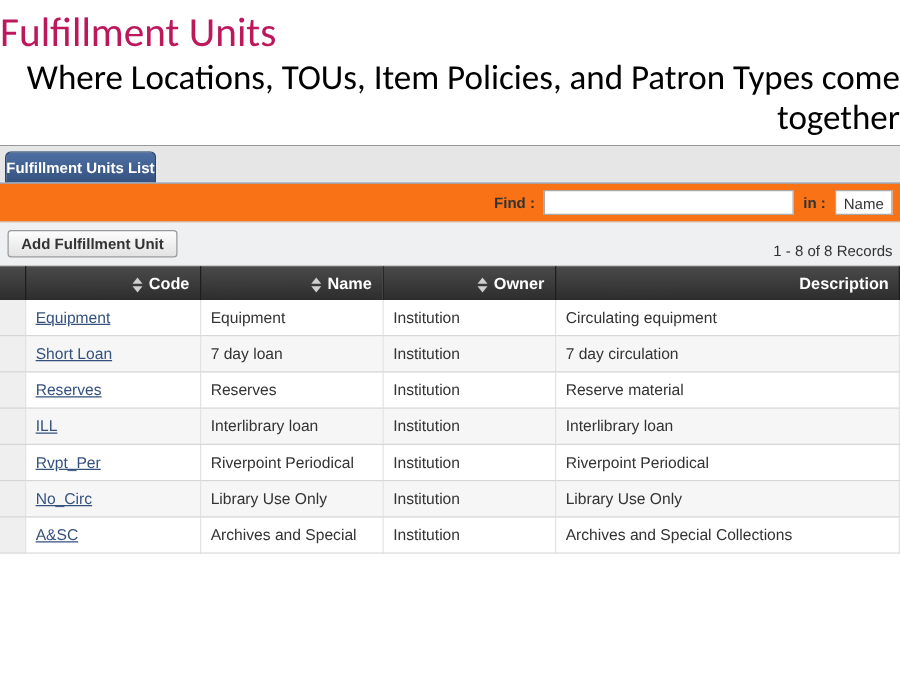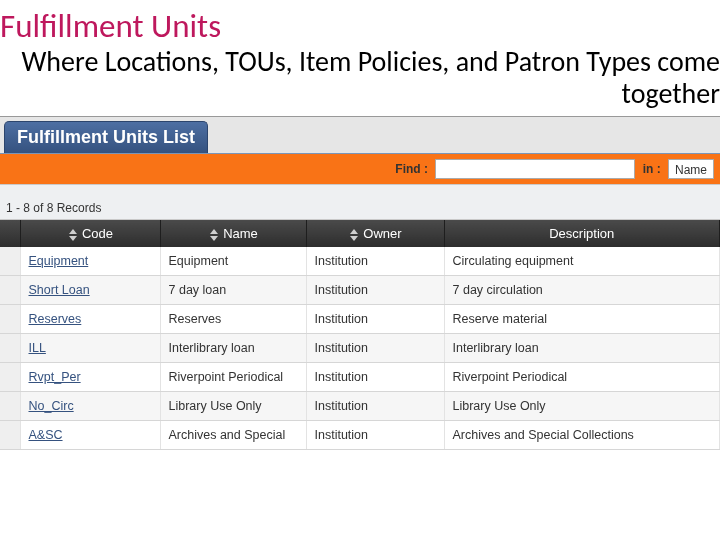--- a/index.html
+++ b/index.html
@@ -34,22 +34,22 @@
   .tab-strip {
     background: #e6e6e6;
     padding: 4px 4px 0 4px;
     border-bottom: 1px solid #7a95b8;
   }
   .tab {
     display: inline-block;
     background: linear-gradient(#4d6fa3, #35527f);
     color: #fff;
     font-weight: bold;
-    font-size: 18px;
-    padding: 5px 12px;
+    font-size: 12px;
+    padding: 5px 0;
     border-radius: 5px 5px 0 0;
     border: 1px solid #2c456d;
     border-bottom: none;
     text-align: center;
   }
   .findbar {
     background: #f97316;
     border-bottom: 1px solid #c9c9c9;
     padding: 5px 6px;
     text-align: right;
@@ -104,22 +104,22 @@
     margin-top:12px;
   }
   table.grid {
     width:100%;
     border-collapse: collapse;
     font-size:12.5px;
   }
   table.grid thead th {
     background: linear-gradient(#4a4a4a,#2d2d2d);
     color:#fff;
-    font-weight:normal;
-    text-align:center;
+    font-weight:bold;
+    text-align:right;
     padding:6px 8px;
     border-right:1px solid #1e1e1e;
     font-size:13px;
   }
   table.grid thead th:first-child { width:20px; padding:6px 4px;}
   .sort-icon {
     display:inline-block;
     width:12px;
     position:relative;
     margin-right:3px;
@@ -172,20 +172,21 @@
   </div>
 
   <div class="findbar">
     <label>Find :</label>
     <input type="text" value="" style="">
     <span class="in">in :</span>
     <span class="sel">Name</span>
   </div>
 
   <div class="actionbar">
+    <span class="add-btn">Add Fulfillment Unit</span>
     <span class="records">1 - 8 of 8 Records</span>
   </div>
 
   <table class="grid">
     <thead>
       <tr>
         <th></th>
         <th class="col-code">
           <span class="sort-icon"></span><span>Code</span>
         </th>

